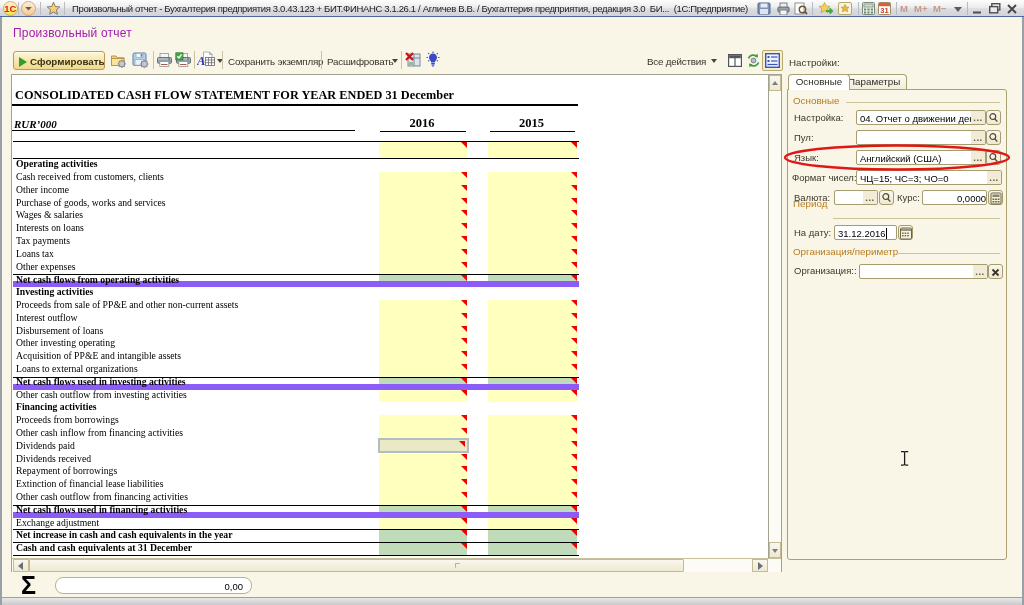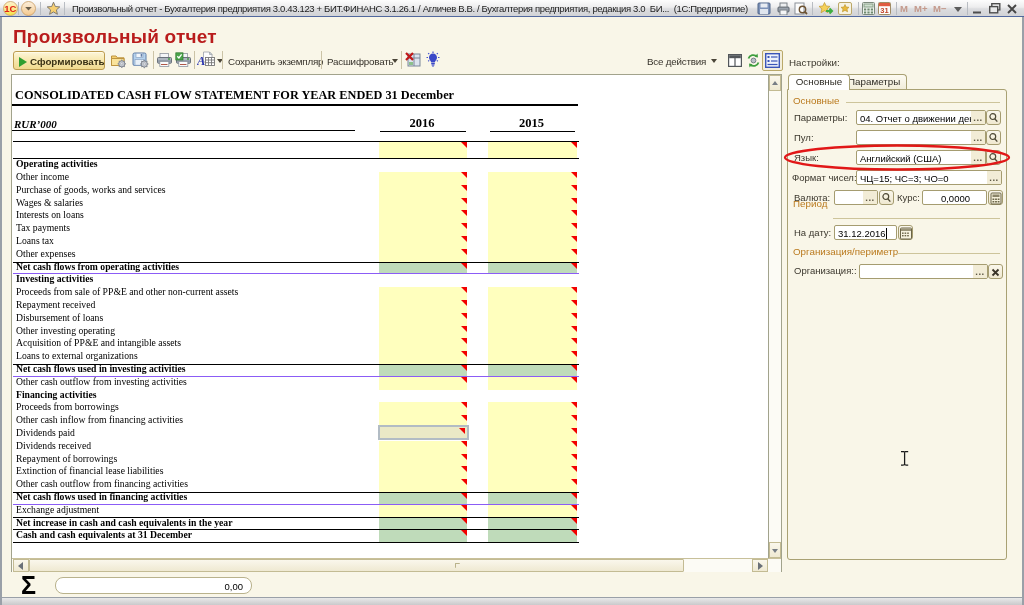--- a/index.html
+++ b/index.html
@@ -5,21 +5,21 @@
 html,body{width:1024px;height:605px;overflow:hidden}
 body{position:relative;background:#F9F6E8;font-family:"Liberation Sans",sans-serif;-webkit-font-smoothing:antialiased}
 .abs{position:absolute}
 
 #titlebar{position:absolute;left:0;top:0;width:1024px;height:17px;
  background:linear-gradient(#fdfdfd,#ededee 45%,#dcdde0 55%,#d2d3d6);border-bottom:1px solid #51689e}
 #titlebar .sep{position:absolute;top:2px;width:1px;height:13px;background:#b8bcc2}
 .ttxt{position:absolute;top:3px;font-size:9.5px;letter-spacing:-0.35px;color:#1c1c1c;white-space:nowrap}
 .mtxt{position:absolute;top:3px;font-size:9.5px;font-weight:bold;color:#c49a8c}
 
-#hdr{position:absolute;left:13px;top:26px;font-size:19px;font-weight:bold;color:#b91c1c;letter-spacing:0.2px}
+#hdr{position:absolute;left:13px;top:26px;font-size:12px;font-weight:normal;color:#a21caf;letter-spacing:0.2px}
 
 .tbtxt{position:absolute;top:56px;font-size:9.8px;letter-spacing:-0.2px;color:#37332b;white-space:nowrap}
 .tbsep{position:absolute;top:51px;width:1px;height:18px;background:#cbc3a6}
 #btnform{position:absolute;left:13px;top:51px;width:92px;height:19px;border:1px solid #bd9c4f;border-radius:3px;
  background:linear-gradient(#fdf6d8,#f7e7ae 50%,#f0d98e);box-shadow:inset 0 1px 0 #fffbe8}
 #btnform span{position:absolute;left:16px;top:3.5px;font-size:9.8px;font-weight:bold;color:#3a3115}
 #btnform i{position:absolute;left:5px;top:4.5px;width:0;height:0;border-left:8px solid #2e9e2e;border-top:5px solid transparent;border-bottom:5px solid transparent}
 .arr{display:inline-block;width:0;height:0;border-left:3.5px solid transparent;border-right:3.5px solid transparent;border-top:4px solid #4a4538;vertical-align:middle}
 
 #report{position:absolute;left:11px;top:74px;width:771px;height:498px;border:1px solid #a2a38c;background:#fff}
@@ -37,21 +37,21 @@
 .cell{position:absolute;top:0;bottom:0}
 .c1{left:366px;width:88px}
 .c2{left:475px;width:89px}
 .y{background:#ffffbe}
 .g{background:#bfdbba}
 .tri{position:absolute;right:0;top:0;width:0;height:0;border-left:6px solid transparent;border-top:6px solid #f20000}
 .bt{border-top:1px solid #000}
 .bt .lb{top:-1.5px}
 .r1 .lb{top:1.5px !important}
 .bb{border-bottom:1px solid #000}
-.bb2{border-bottom:1px solid #8b5cf6}
+.bb2{border-bottom:6px solid #8b5cf6}
 #selcell{position:absolute;left:365px;top:-2.5px;width:91px;height:14.6px;background:#eae9c6;border:2px solid #b2bcc4}
 
 .sbtn{position:absolute;background:linear-gradient(#faf7ec,#efe9d2);border:1px solid #c3bb93}
 .tri-u{position:absolute;left:3.5px;top:5px;width:0;height:0;border-left:3.5px solid transparent;border-right:3.5px solid transparent;border-bottom:4.5px solid #777d85}
 .tri-d{position:absolute;left:3.5px;top:5.5px;width:0;height:0;border-left:3.5px solid transparent;border-right:3.5px solid transparent;border-top:4.5px solid #777d85}
 .tri-l{position:absolute;left:4px;top:3px;width:0;height:0;border-top:4px solid transparent;border-bottom:4px solid transparent;border-right:5px solid #6a7078}
 .tri-r{position:absolute;left:5px;top:3px;width:0;height:0;border-top:4px solid transparent;border-bottom:4px solid transparent;border-left:5px solid #6a7078}
 
 #nastr{position:absolute;left:789px;top:57px;font-size:9.8px;color:#3b372d}
 .tab{position:absolute;top:74px;height:16px;font-size:9.8px;color:#2e2b24;text-align:center;
@@ -291,20 +291,29 @@
             <span class="tri"></span>
           </span>
           <span class="cell c2 y">
             <span class="tri"></span>
           </span>
         </div>
         <div class="row" style="height:13px">
           <span class="lb b">Operating activities</span>
         </div>
         <div class="row" style="height:12.8px">
+          <span class="lb">Cash received from customers, clients</span>
+          <span class="cell c1 y">
+            <span class="tri"></span>
+          </span>
+          <span class="cell c2 y">
+            <span class="tri"></span>
+          </span>
+        </div>
+        <div class="row" style="height:12.8px">
           <span class="lb">Other income</span>
           <span class="cell c1 y">
             <span class="tri"></span>
           </span>
           <span class="cell c2 y">
             <span class="tri"></span>
           </span>
         </div>
         <div class="row" style="height:12.8px">
           <span class="lb">Purchase of goods, works and services</span>
@@ -375,21 +384,21 @@
         <div class="row" style="height:12.8px">
           <span class="lb">Proceeds from sale of PP&amp;E and other non-current assets</span>
           <span class="cell c1 y">
             <span class="tri"></span>
           </span>
           <span class="cell c2 y">
             <span class="tri"></span>
           </span>
         </div>
         <div class="row" style="height:12.8px">
-          <span class="lb">Repayment received</span>
+          <span class="lb">Interest outflow</span>
           <span class="cell c1 y">
             <span class="tri"></span>
           </span>
           <span class="cell c2 y">
             <span class="tri"></span>
           </span>
         </div>
         <div class="row" style="height:12.8px">
           <span class="lb">Disbursement of loans</span>
           <span class="cell c1 y">
@@ -563,21 +572,21 @@
     <div class="abs" style="left:443px;top:488px;width:5px;height:5px;border-top:1px solid #b9b28a;border-left:1px solid #b9b28a;border-radius:1px"></div>
     <div class="sbtn" style="left:740px;top:484px;width:16px;height:13px">
       <span class="tri-r" style="top:2px"></span>
     </div>
   </div>
 <div class="tab" id="tab1">Основные</div>
 <div class="tab" id="tab2">Отбор/Параметры</div>
 <div id="tabpage"></div>
 <div class="grp" style="left:793px;top:95px">Основные</div>
 <div class="grpline" style="left:846px;top:102px;width:154px"></div>
-<div class="flabel" style="left:794px;top:112px">Параметры:</div>
+<div class="flabel" style="left:794px;top:112px">Настройка:</div>
 <div class="inp" style="left:856px;top:110px;width:130px">
     <div class="tx" style="text-align:left;padding-right:3px">04. Отчет о движении денеж</div>
     <div class="dots">...</div>
   </div>
 <div class="sqbtn" style="left:986px;top:110px">
     <svg width="13" height="14" style="position:absolute;left:0;top:0">
       <circle cx="5.8" cy="5.6" r="2.9" fill="none" stroke="#4e4936" stroke-width="1.2"></circle>
       <line x1="7.9" y1="7.9" x2="10.3" y2="10.6" stroke="#4e4936" stroke-width="1.4"></line>
     </svg>
   </div>
@@ -614,21 +623,21 @@
     <div class="dots">...</div>
   </div>
 <div class="sqbtn" style="left:879px;top:190px">
     <svg width="13" height="14" style="position:absolute;left:0;top:0">
       <circle cx="5.8" cy="5.6" r="2.9" fill="none" stroke="#4e4936" stroke-width="1.2"></circle>
       <line x1="7.9" y1="7.9" x2="10.3" y2="10.6" stroke="#4e4936" stroke-width="1.4"></line>
     </svg>
   </div>
 <div class="flabel" style="left:897px;top:192px">Курс:</div>
 <div class="inp" style="left:922px;top:190px;width:65px">
-    <div class="tx" style="text-align:right;padding-right:16px">0,0000</div>
+    <div class="tx" style="text-align:right;padding-right:0">0,0000</div>
   </div>
 <div class="sqbtn" style="left:988px;top:190px">
     <svg width="13" height="13" style="position:absolute;left:1px;top:1px">
       <rect x="1" y="1" width="10" height="11" rx="1" fill="#f5f0da" stroke="#6b6548"></rect>
       <rect x="2.5" y="2.5" width="7" height="2.5" fill="#8a8468"></rect>
       <g fill="#6b6548">
         <rect x="2.5" y="6.5" width="1.8" height="1.5"></rect>
         <rect x="5.1" y="6.5" width="1.8" height="1.5"></rect>
         <rect x="7.7" y="6.5" width="1.8" height="1.5"></rect>
         <rect x="2.5" y="9" width="1.8" height="1.5"></rect>

